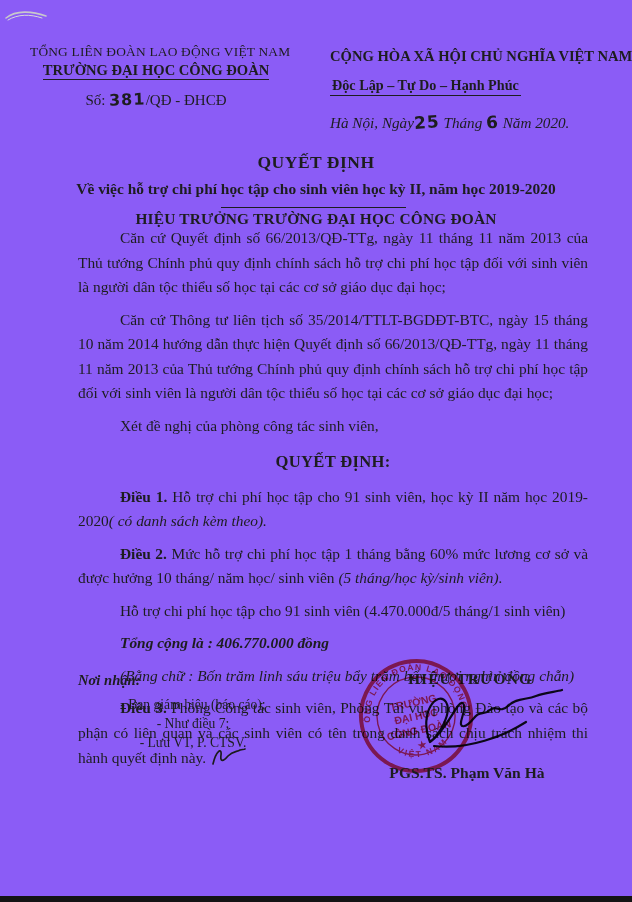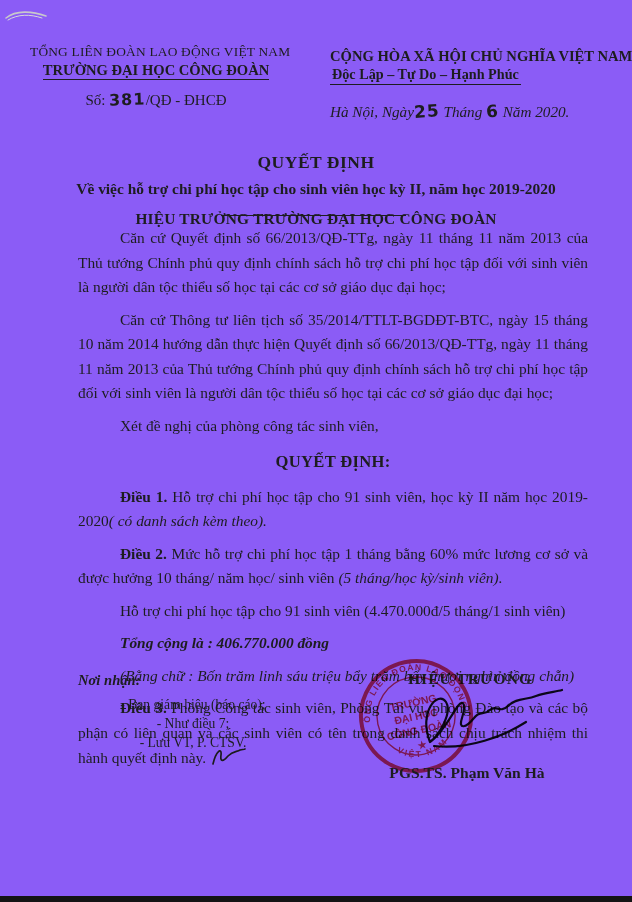--- a/index.html
+++ b/index.html
@@ -11,29 +11,29 @@
   
   .hdr-left{position:absolute;left:30px;top:44px;width:252px;text-align:center;}
   .org{font-size:13.4px;letter-spacing:.2px;white-space:nowrap;}
   .school{font-size:14.6px;font-weight:bold;margin-top:2px;white-space:nowrap;}
   .school .u{border-bottom:1.4px solid #1d1d1f;padding-bottom:1px;}
   .doc-number{margin-top:11px;font-size:15px;white-space:nowrap;}
   .hand{font-family:"DejaVu Sans", sans-serif;font-weight:bold;display:inline-block;
         transform:rotate(-2deg);font-size:16px;letter-spacing:1px;}
   .hdr-right{position:absolute;left:330px;top:48px;width:296px;text-align:left;}
   .country{font-size:14.6px;font-weight:bold;white-space:nowrap;}
-  .motto{font-size:14.2px;font-weight:bold;margin-top:1px;display:inline-block;
+  .motto{font-size:14.2px;font-weight:bold;margin-top:12px;display:inline-block;
          border-bottom:1.4px solid #1d1d1f;padding:0 2px 1px;}
   .dateline{margin-top:16px;font-style:italic;font-size:15.2px;white-space:nowrap;}
   .dateline .hand{font-size:17px;transform:rotate(-4deg);font-style:normal;}
   
   .titles{position:absolute;left:0;top:140px;width:632px;text-align:center;}
   .t-main{font-size:17.5px;font-weight:bold;letter-spacing:.5px;margin-top:12px;}
   .t-sub{font-size:15.4px;font-weight:bold;margin-top:7px;}
-  .t-sub .u{border-bottom:1.4px solid #1d1d1f;padding-bottom:18px;}
+  .t-sub .u{border-bottom:1.4px solid #1d1d1f;padding-bottom:10px;}
   .t-auth{font-size:15.4px;font-weight:bold;margin-top:12px;letter-spacing:.2px;text-align:center;}
   
   .body{position:absolute;left:78px;top:226px;width:510px;font-size:15.4px;
         line-height:24.5px;}
   .body p{margin:0 0 8px;text-indent:42px;text-align:justify;}
   .body p.nojust{text-align:left;}
   .dec-head{text-align:center !important;text-indent:0 !important;font-weight:bold;
             font-size:16.6px;margin:12px 0 10px !important;letter-spacing:.3px;}
   .lbl{font-weight:bold;}
   .it{font-style:italic;}

